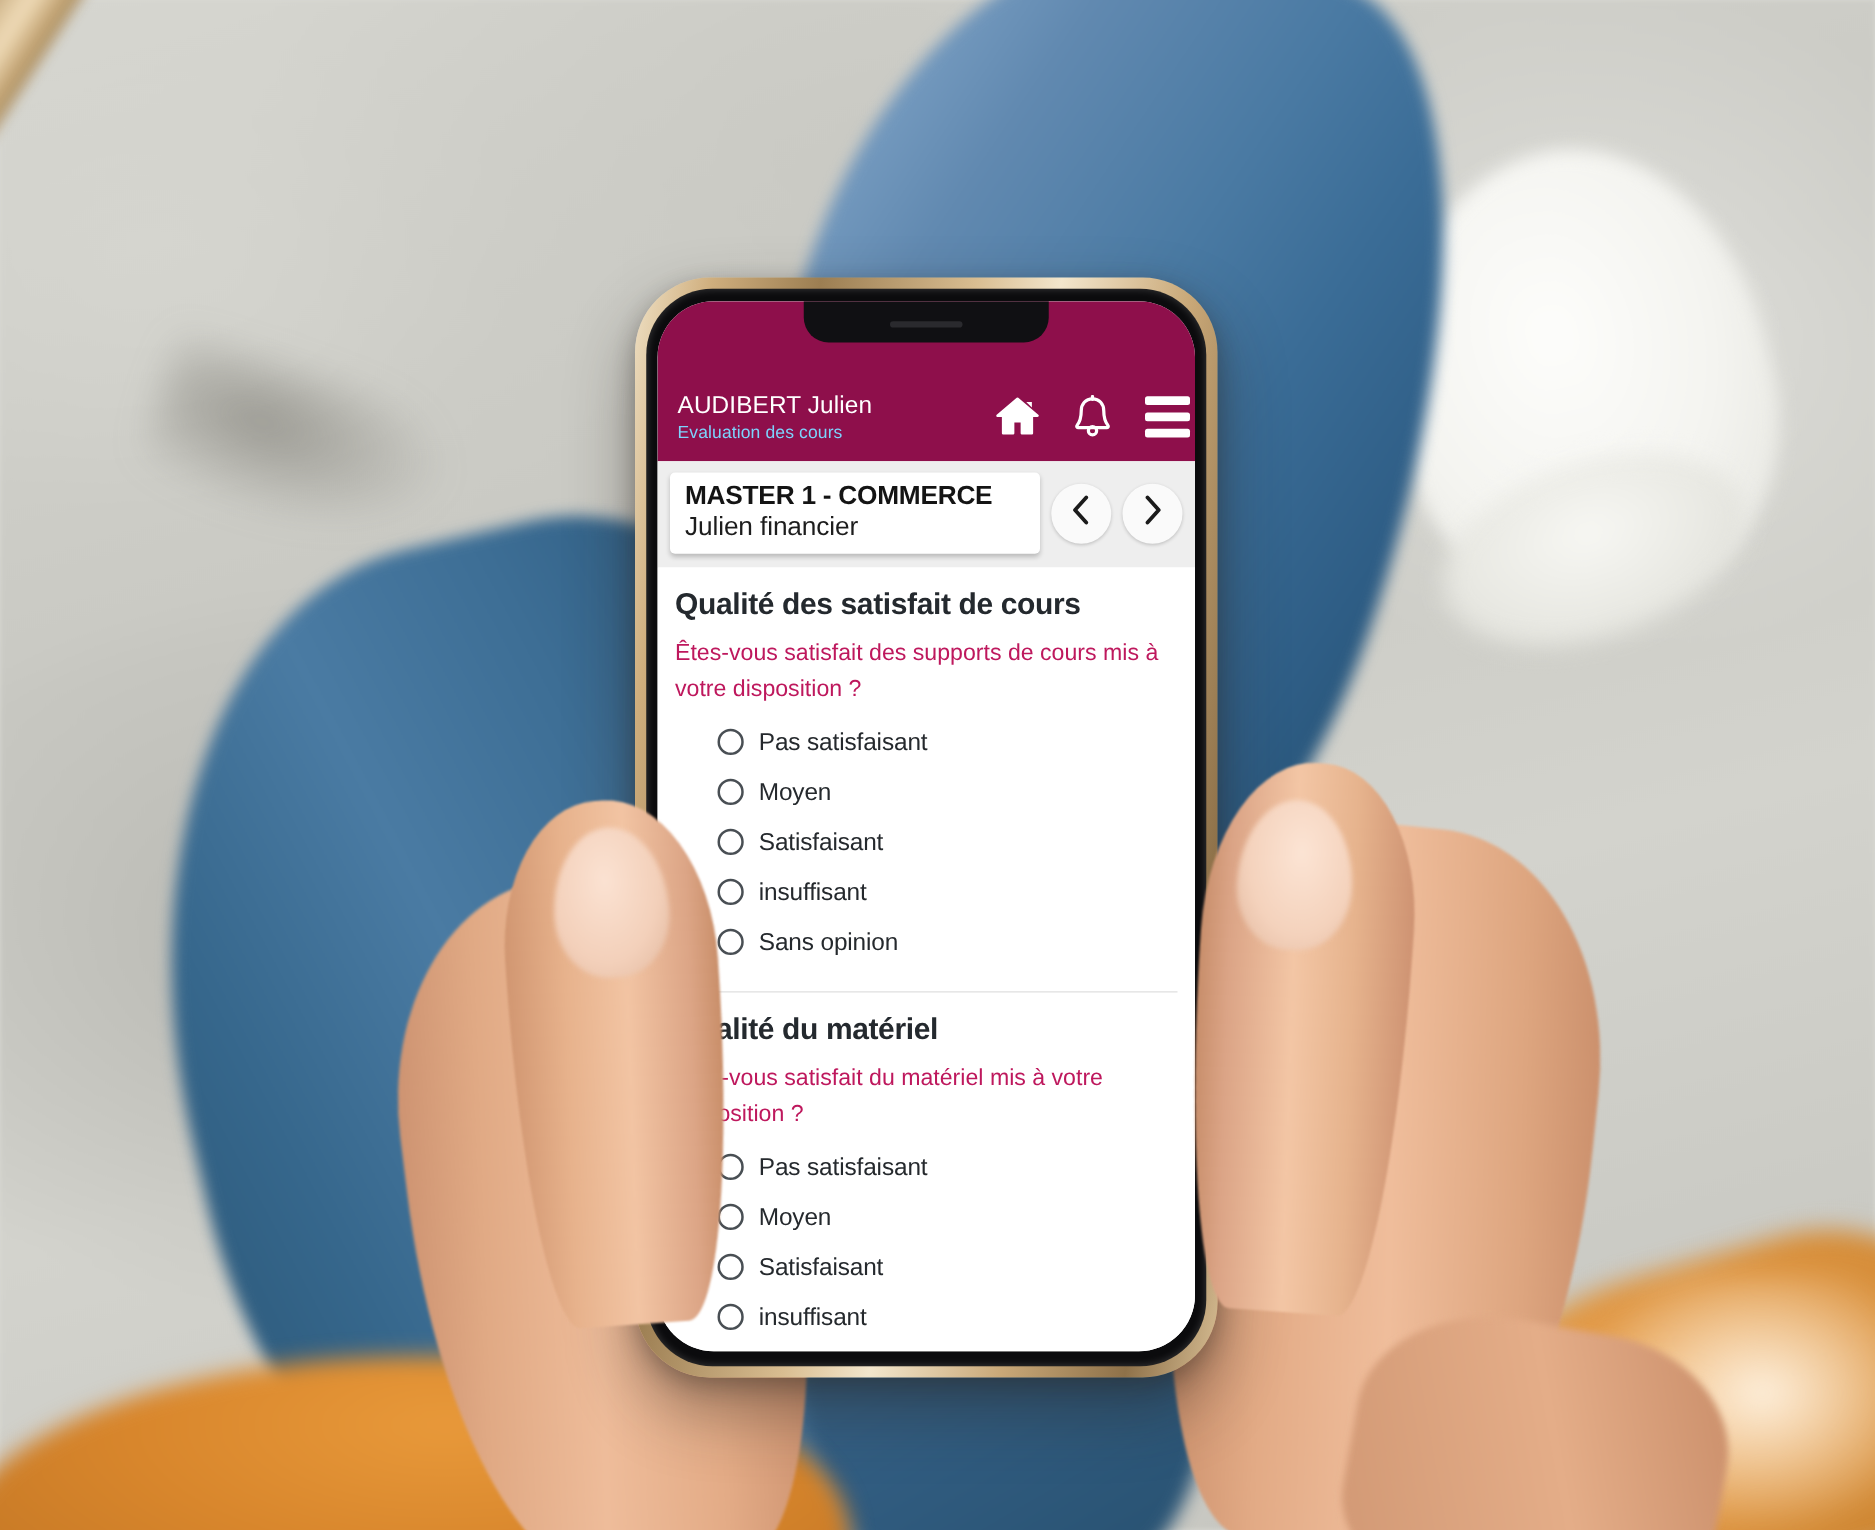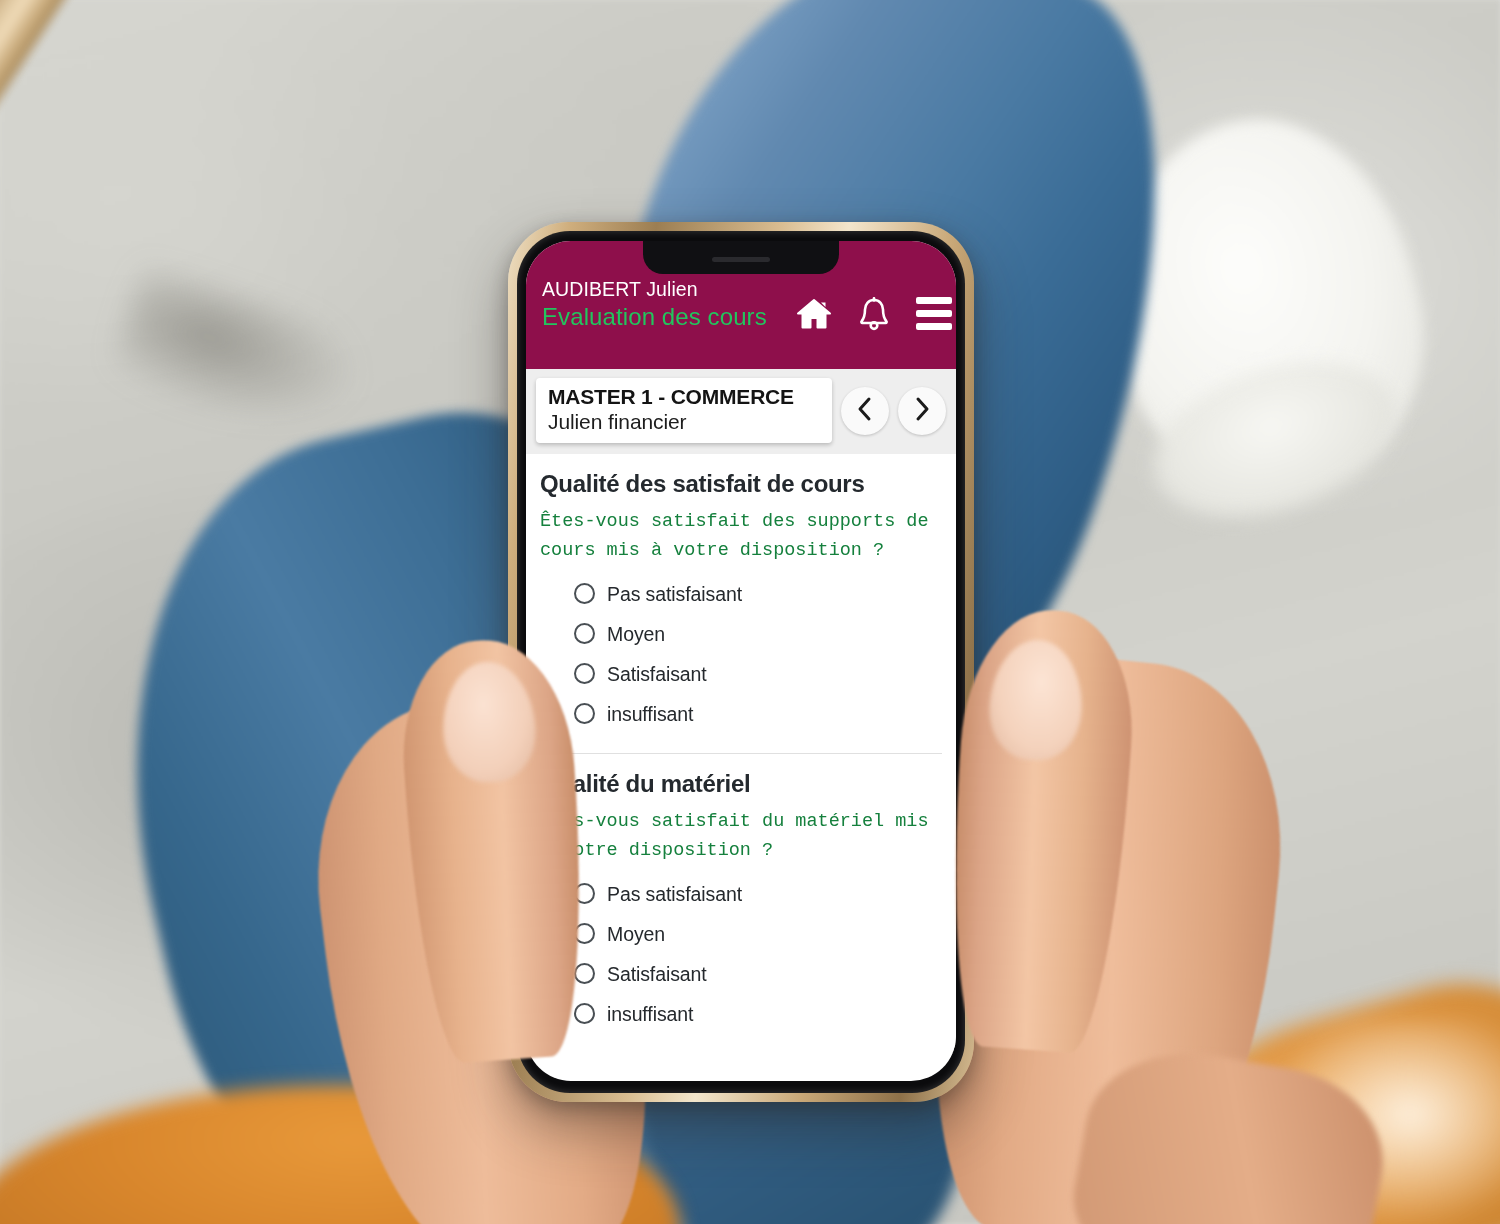--- a/index.html
+++ b/index.html
@@ -234,32 +234,33 @@
     border-radius: 3px;
     background: #2a2a2e;
     margin-top: 4px;
   }
 
   
   .app-header {
     background: #8e0f4b;
     padding: 36px 4px 14px 16px;
     display: flex;
+    align-items: flex-end;
     justify-content: space-between;
     min-height: 128px;
   }
   .header-titles { display: flex; flex-direction: column; line-height: 1.28; }
   .header-user {
     color: #ffffff;
     font-size: 19.5px;
     letter-spacing: .1px;
   }
   .header-sub {
-    color: #22c55e;
-    font-size: 24px;
+    color: #7dd3fc;
+    font-size: 14px;
     letter-spacing: .1px;
   }
   .header-icons {
     display: flex;
     align-items: center;
     gap: 26px;
     padding-bottom: 5px;
   }
   .icon-btn {
     display: flex; align-items: center; justify-content: center;
@@ -320,24 +321,23 @@
   .question-block + .question-block { border-top: 1px solid #e0e0e0; }
   .q-title {
     font-size: 24px;
     font-weight: bold;
     color: #24292e;
     letter-spacing: -.3px;
     margin-bottom: 10px;
   }
   .q-text {
     font-size: 18.5px;
-    color: #15803d;
+    color: #be185d;
     line-height: 1.56;
     margin-bottom: 9px;
-    font-family: Liberation Mono, monospace;
   }
   .options { padding-left: 34px; }
   .option-row {
     display: flex;
     align-items: flex-start;
     gap: 12px;
     padding: 8.5px 0;
     cursor: pointer;
   }
   .radio {
@@ -445,20 +445,24 @@
                 <span class="option-label">Moyen</span>
               </label>
               <label class="option-row">
                 <span class="radio"></span>
                 <span class="option-label">Satisfaisant</span>
               </label>
               <label class="option-row">
                 <span class="radio"></span>
                 <span class="option-label">insuffisant</span>
               </label>
+              <label class="option-row">
+                <span class="radio"></span>
+                <span class="option-label">Sans opinion</span>
+              </label>
             </div>
           </div>
 
           <div class="question-block">
             <div class="q-title">Qualité du matériel</div>
             <div class="q-text">Êtes-vous satisfait du matériel mis à votre disposition ?</div>
             <div class="options">
               <label class="option-row">
                 <span class="radio"></span>
                 <span class="option-label">Pas satisfaisant</span>

